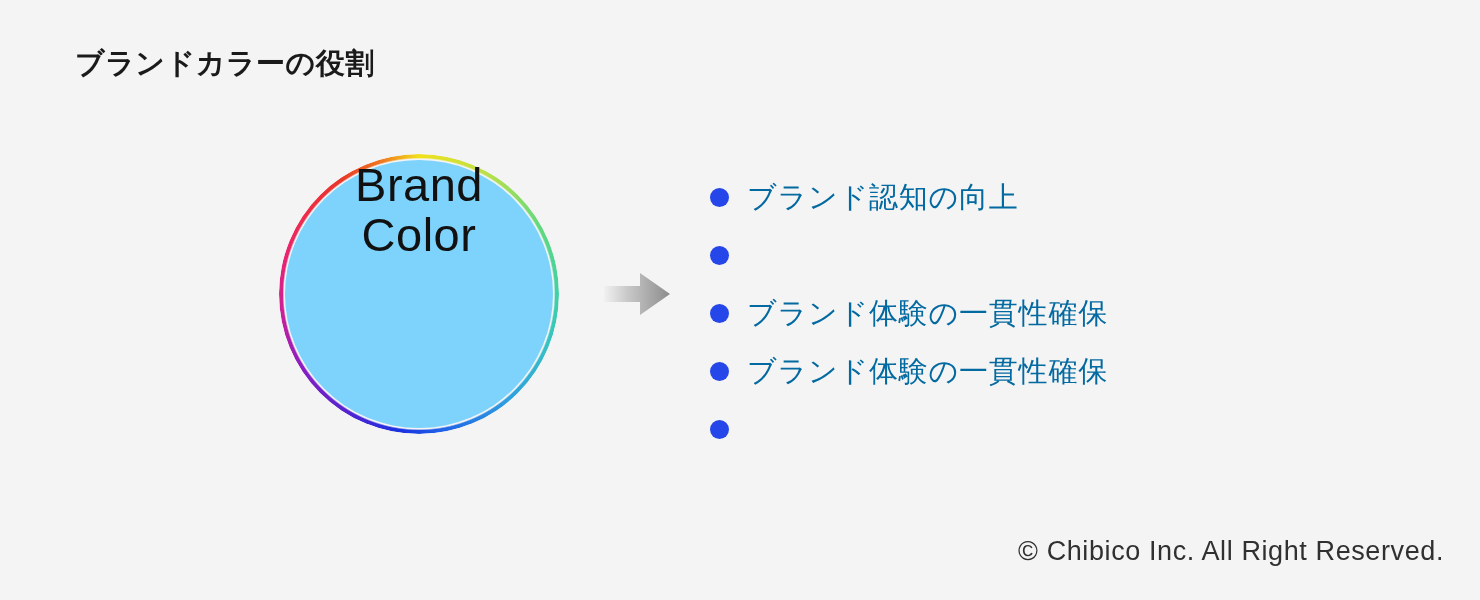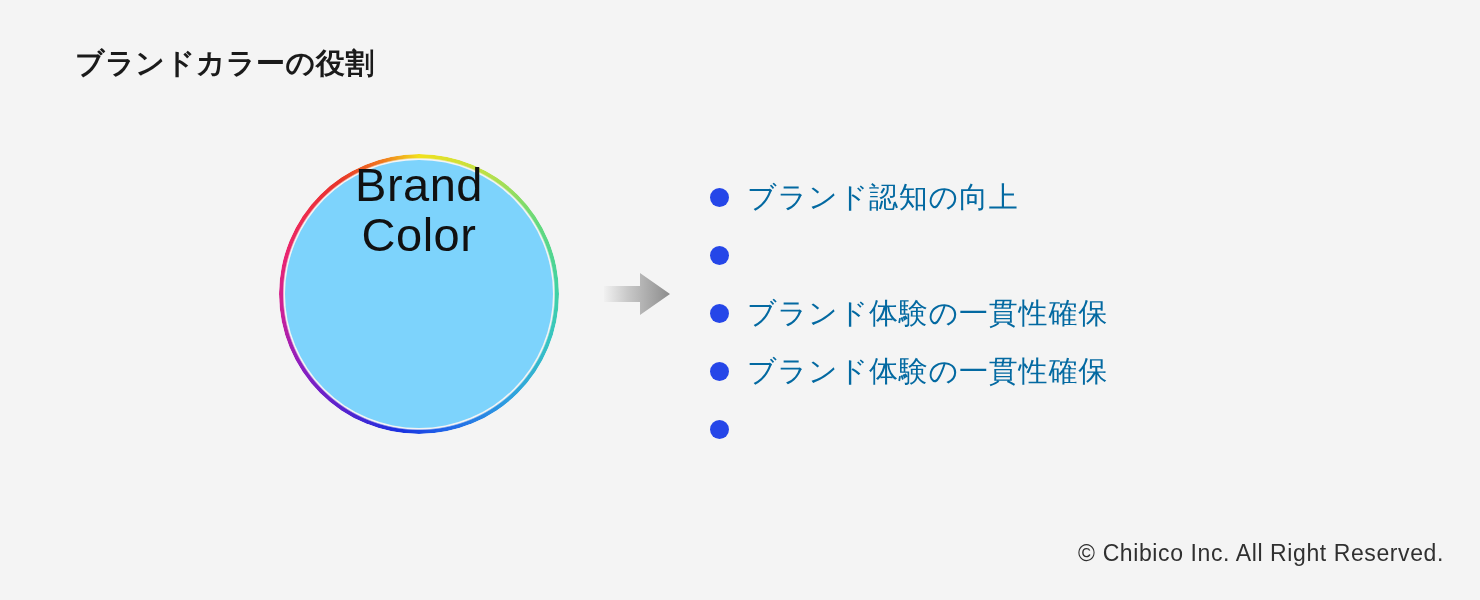--- a/index.html
+++ b/index.html
@@ -120,21 +120,21 @@
     letter-spacing: 0.8px;
     color: #0369a1;
     white-space: nowrap;
   }
 
   
   .footer-copyright {
     position: absolute;
     right: 36px;
     bottom: 33px;
-    font-size: 23px;
+    font-size: 27px;
     letter-spacing: 0.6px;
     color: #303030;
     white-space: nowrap;
   }
 </style>
 </head>
 <body>
 
 <div class="slide-title">ブランドカラーの役割</div>
 

